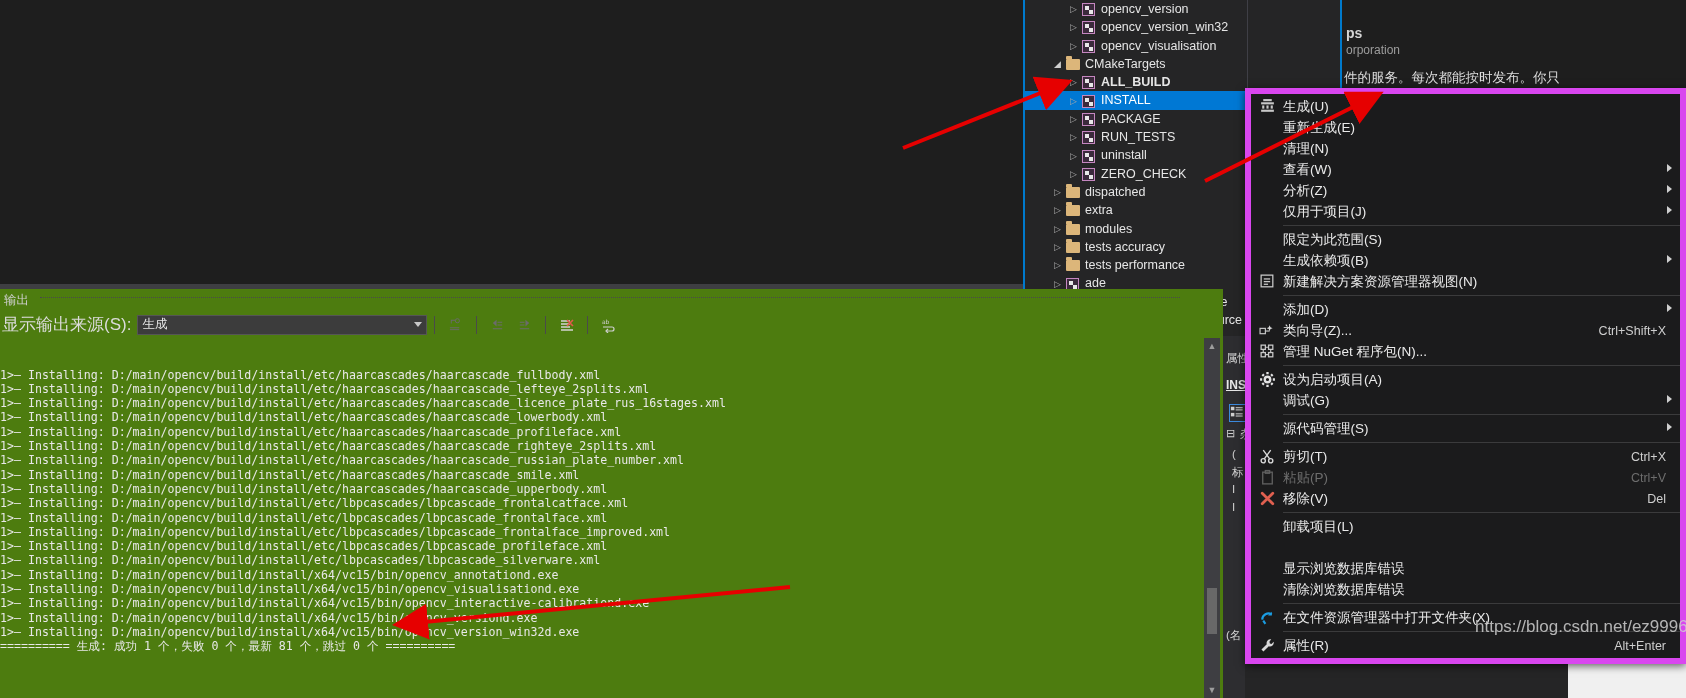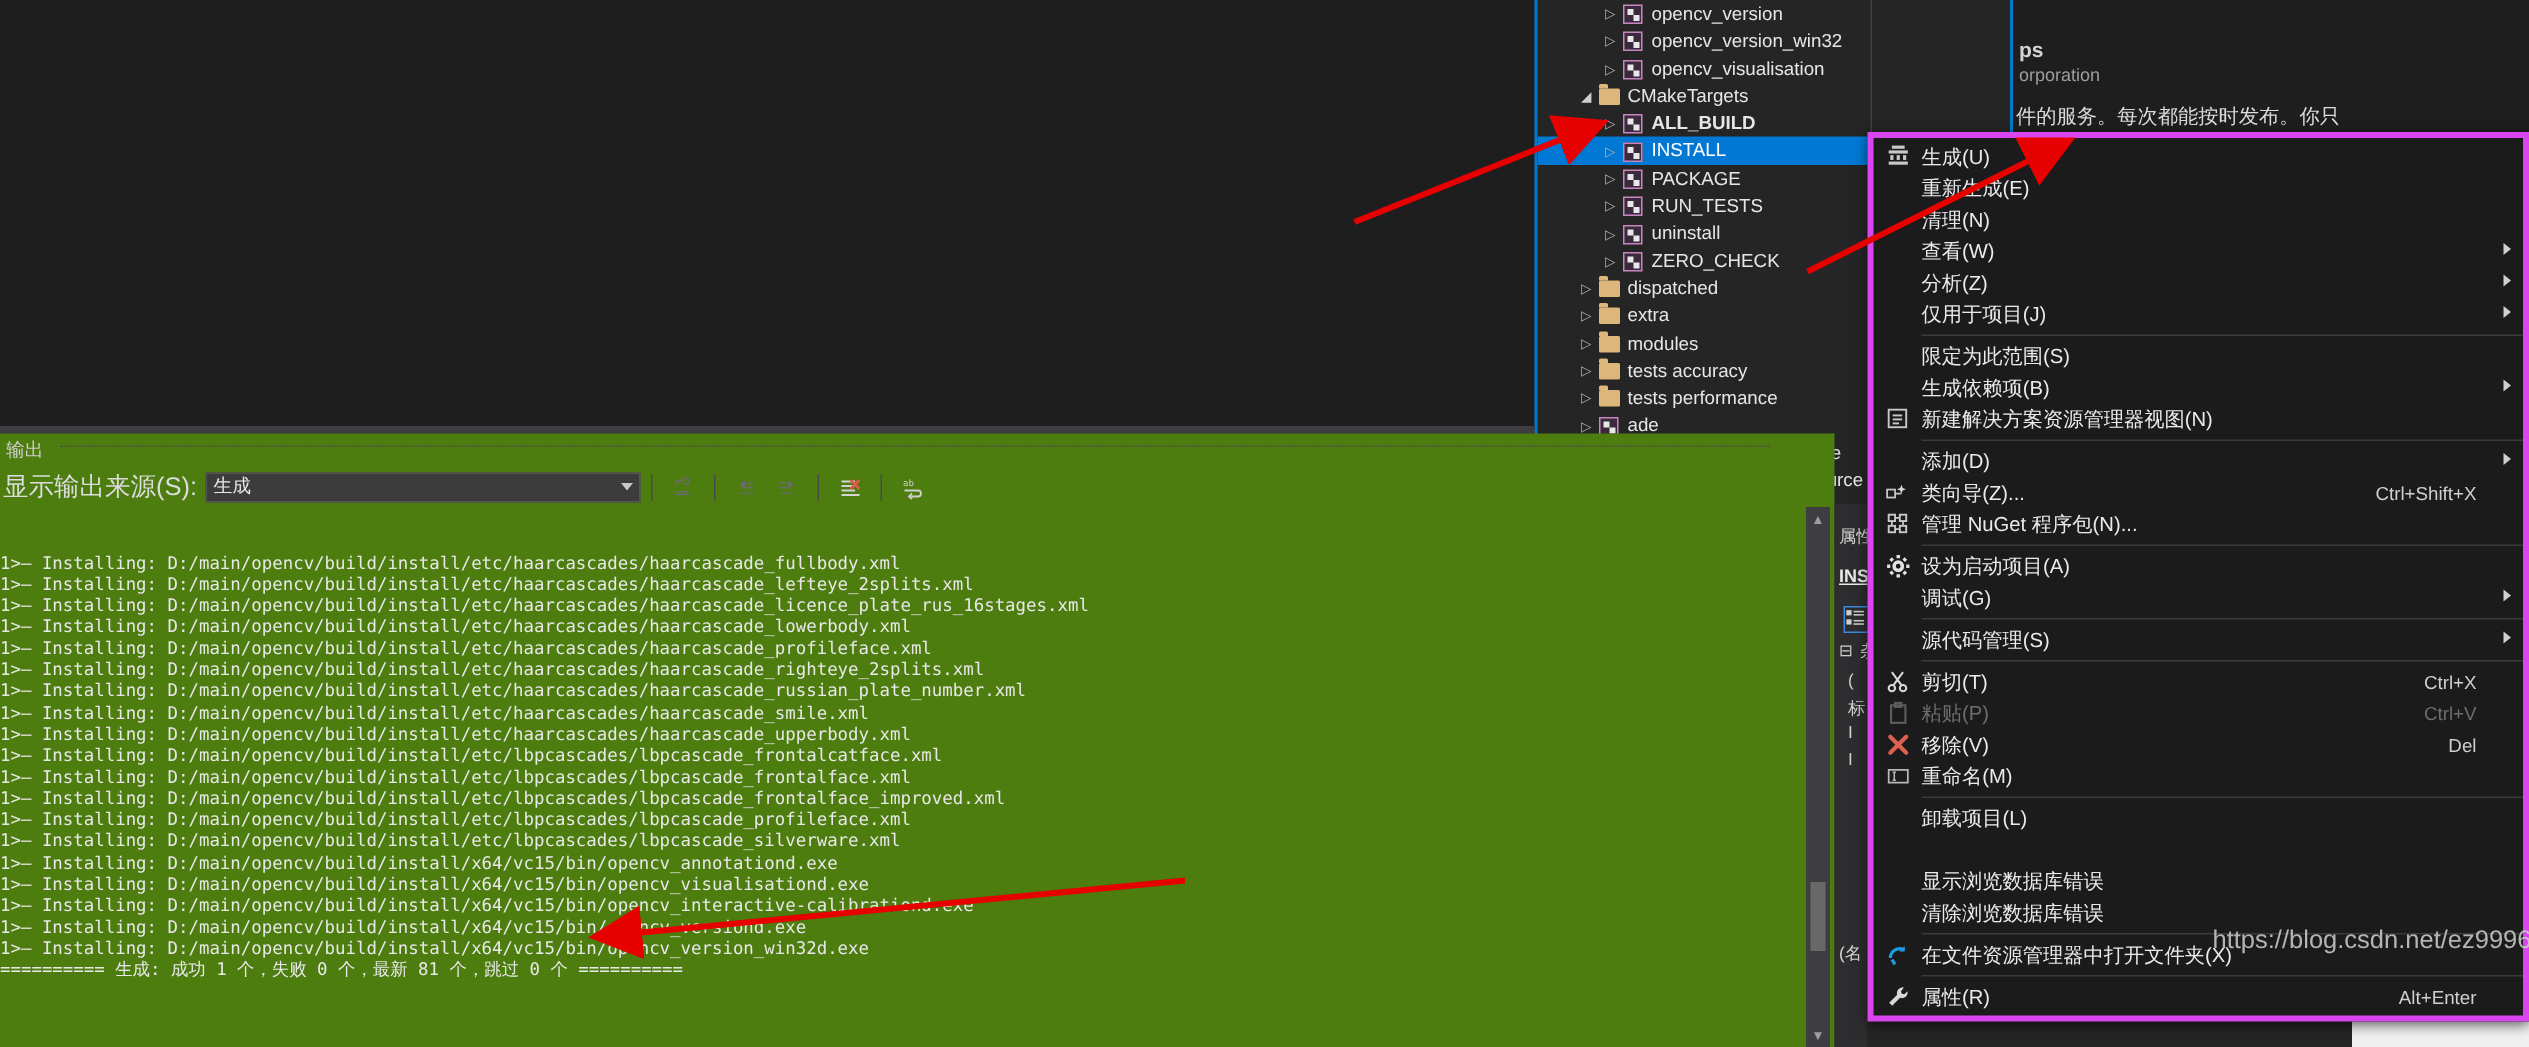--- a/index.html
+++ b/index.html
@@ -100,21 +100,21 @@
     position: absolute; left: 1568px; top: 0; width: 118px; height: 96px;
     background: #1e1e1e;
   }
 
   
   .ctx-menu {
     position: absolute;
     left: 1245px; top: 88px;
     width: 441px;
     background: #1b1b1c;
-    border: 4px solid #d946ef;
+    border: 6px solid #d946ef;
     box-shadow: 0 2px 8px rgba(0,0,0,.6);
     padding: 2px 0 2px 0;
     box-sizing: border-box;
     z-index: 40;
   }
   .ctx-item {
     position: relative;
     display: flex; align-items: center;
     height: 21px;
     color: #eaeaea;
@@ -122,21 +122,21 @@
     padding-left: 0px;
     white-space: nowrap;
   }
   .ctx-item.disabled { color: #6d6d6d; }
   .ctx-icon {
     width: 32px; min-width: 32px; height: 20px;
     display: flex; align-items: center; justify-content: center;
     font-size: 13px; color: #cfcfcf;
   }
   .ctx-label { flex: 1; }
-  .ctx-accel { color: #cfcfcf; font-size: 12.5px; padding-right: 31px; }
+  .ctx-accel { color: #cfcfcf; font-size: 12.5px; padding-right: 14px; }
   .ctx-item.disabled .ctx-accel { color: #6d6d6d; }
   .ctx-arrow {
     position: absolute; right: 8px; top: 5px;
     width: 0; height: 0;
     border-top: 4px solid transparent;
     border-bottom: 4px solid transparent;
     border-left: 5px solid #cfcfcf;
   }
   .ctx-sep {
     height: 1px; background: #3b3b3c; margin: 3px 0 3px 32px;
@@ -608,29 +608,20 @@
         </div>
         <div class="ctx-item">
           <span class="ctx-icon">
             <svg width="17" height="17" viewBox="0 0 16 16">
               <path d="M3 3l10 10M13 3L3 13" stroke="#e06050" stroke-width="2.6" stroke-linecap="round"></path>
             </svg>
           </span>
           <span class="ctx-label">移除(V)</span>
           <span class="ctx-accel">Del</span>
         </div>
-        <div class="ctx-item">
-          <span class="ctx-icon">
-            <svg width="17" height="17" viewBox="0 0 16 16">
-              <rect x="2" y="4" width="12" height="8" fill="none" stroke="#b8b8b8" stroke-width="1.1"></rect>
-              <path d="M5.5 5.5v5M4.5 5.5h2M4.5 10.5h2" stroke="#b8b8b8" stroke-width="1"></path>
-            </svg>
-          </span>
-          <span class="ctx-label">重命名(M)</span>
-        </div>
         <div class="ctx-sep"></div>
         <div class="ctx-item">
           <span class="ctx-icon"></span>
           <span class="ctx-label">卸载项目(L)</span>
         </div>
         <div class="ctx-item">
           <span class="ctx-icon"></span>
         </div>
         <div class="ctx-item">
           <span class="ctx-icon"></span>

